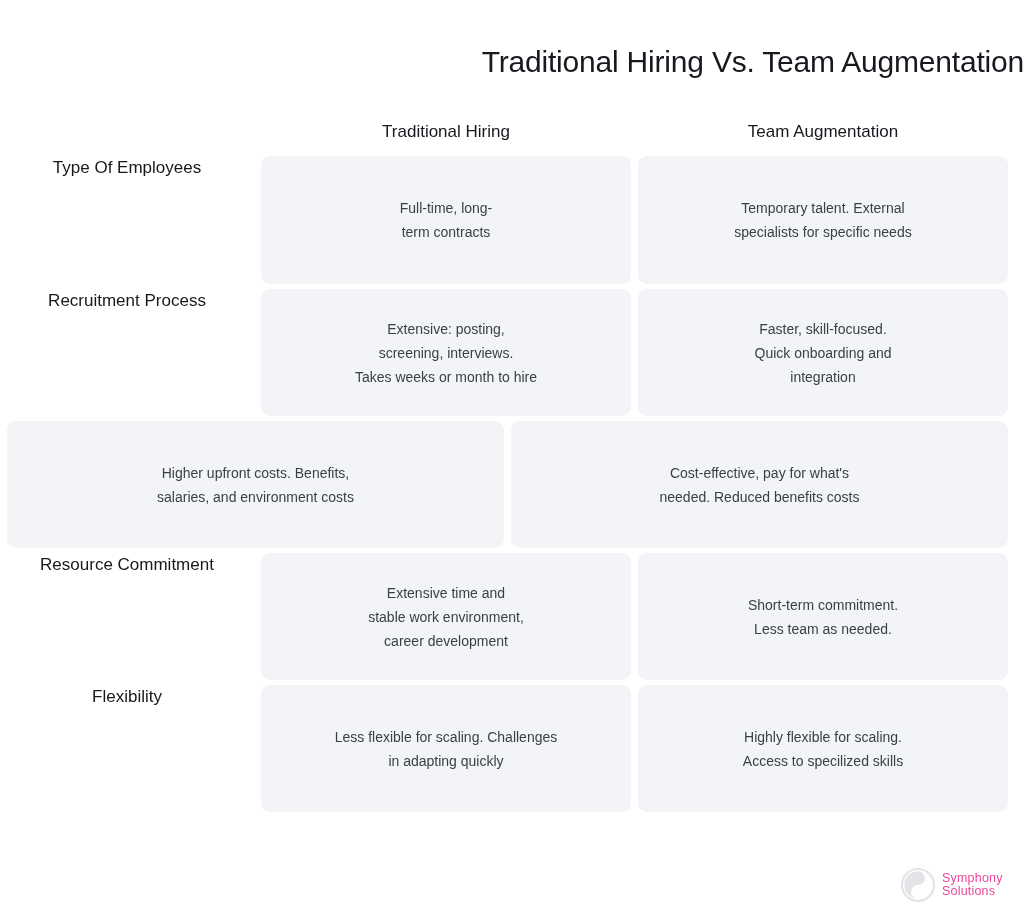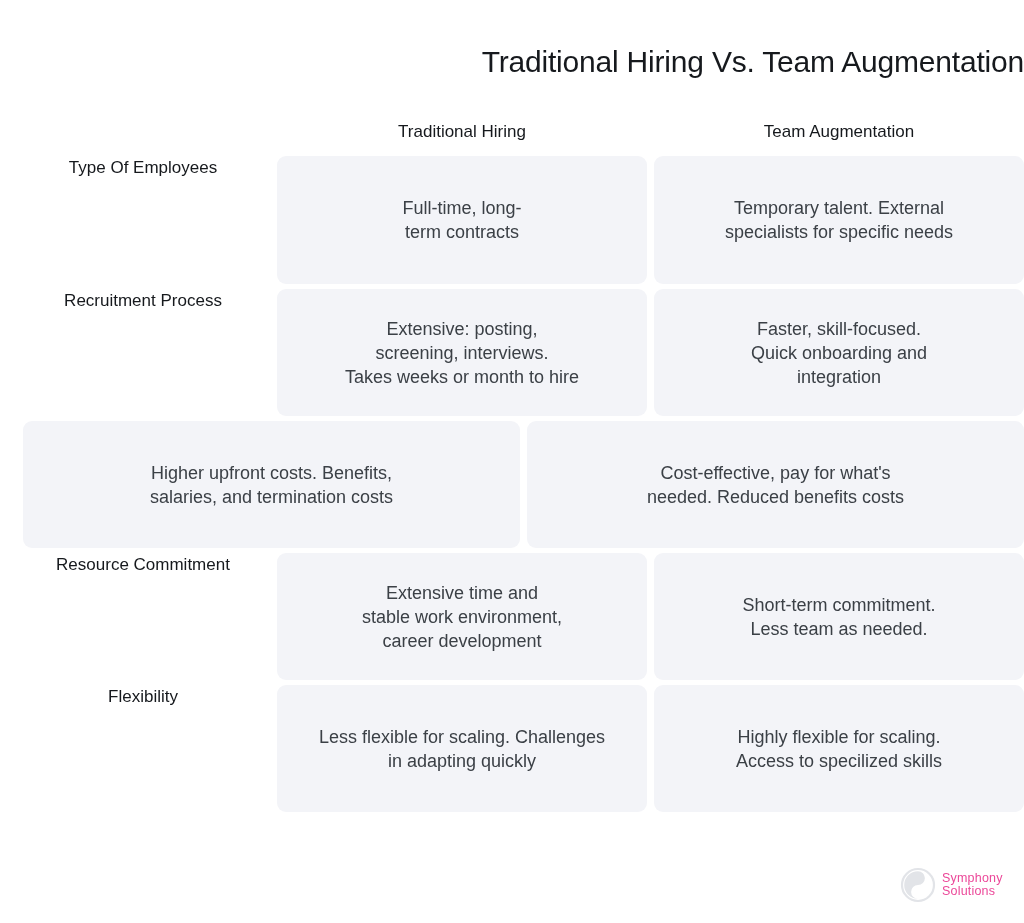--- a/index.html
+++ b/index.html
@@ -34,21 +34,21 @@
     font-weight: 400;
     letter-spacing: -0.2px;
     color: #16191d;
     line-height: 40px;
   }
 
   
   .grid {
     position: absolute;
     top: 112px;
-    left: 16px;
+    left: 0;
     width: 1008px;
   }
 
   .row {
     display: flex;
     align-items: stretch;
     width: 100%;
   }
 
   .row.header-row {
@@ -101,21 +101,21 @@
   .cell {
     width: 100%;
     background: #f3f4f8;
     border-radius: 9px;
     display: flex;
     align-items: center;
     justify-content: center;
     box-sizing: border-box;
     padding: 10px 14px;
     text-align: center;
-    font-size: 18px;
+    font-size: 14px;
     line-height: 24px;
     color: #3b4046;
     white-space: pre-line;
   }
 
   .h-128 { height: 128px; }
   .h-127 { height: 127px; }
 
   
   .logo {
@@ -201,21 +201,21 @@
         <div class="cell h-127">Faster, skill-focused.
 Quick onboarding and
 integration</div>
       </div>
     </div>
 
     <div class="row body-row">
       <div class="col-spacer"></div>
       <div class="data-col">
         <div class="cell h-127">Higher upfront costs. Benefits,
-salaries, and termination costs</div>
+salaries, and environment costs</div>
       </div>
       <div class="col-spacer"></div>
       <div class="data-col">
         <div class="cell h-127">Cost-effective, pay for what's
 needed. Reduced benefits costs</div>
       </div>
     </div>
 
     <div class="row body-row">
       <div class="rowlabel-col h-127">

